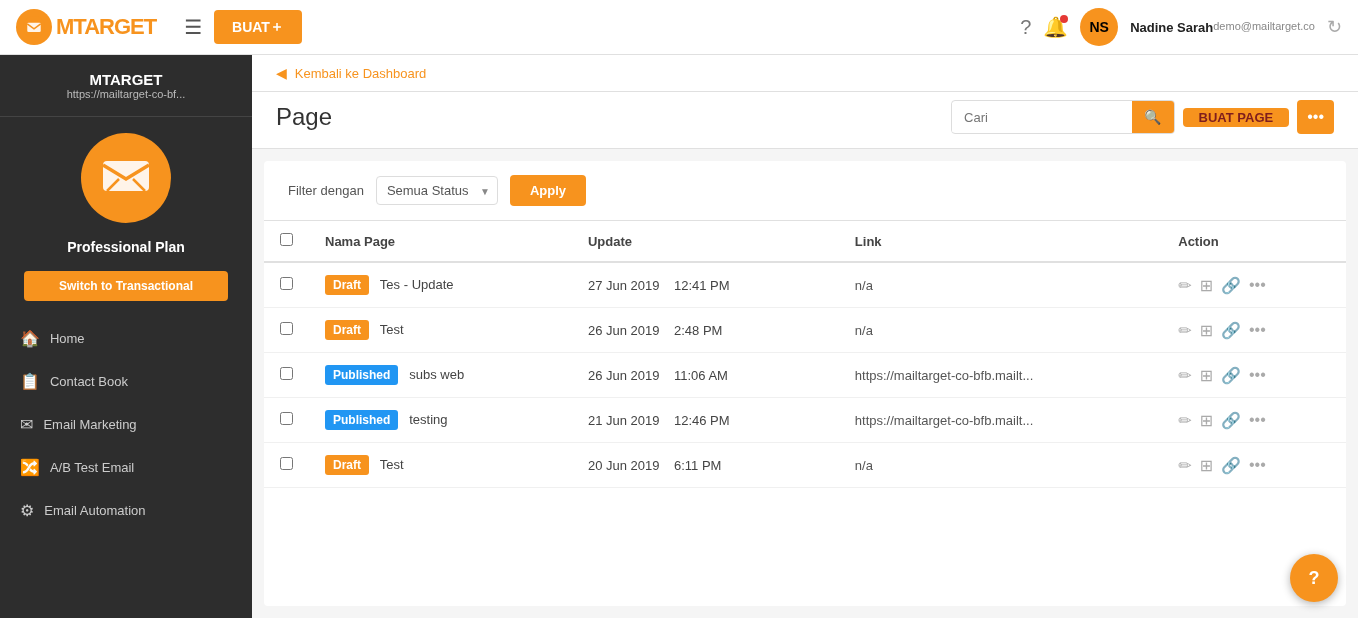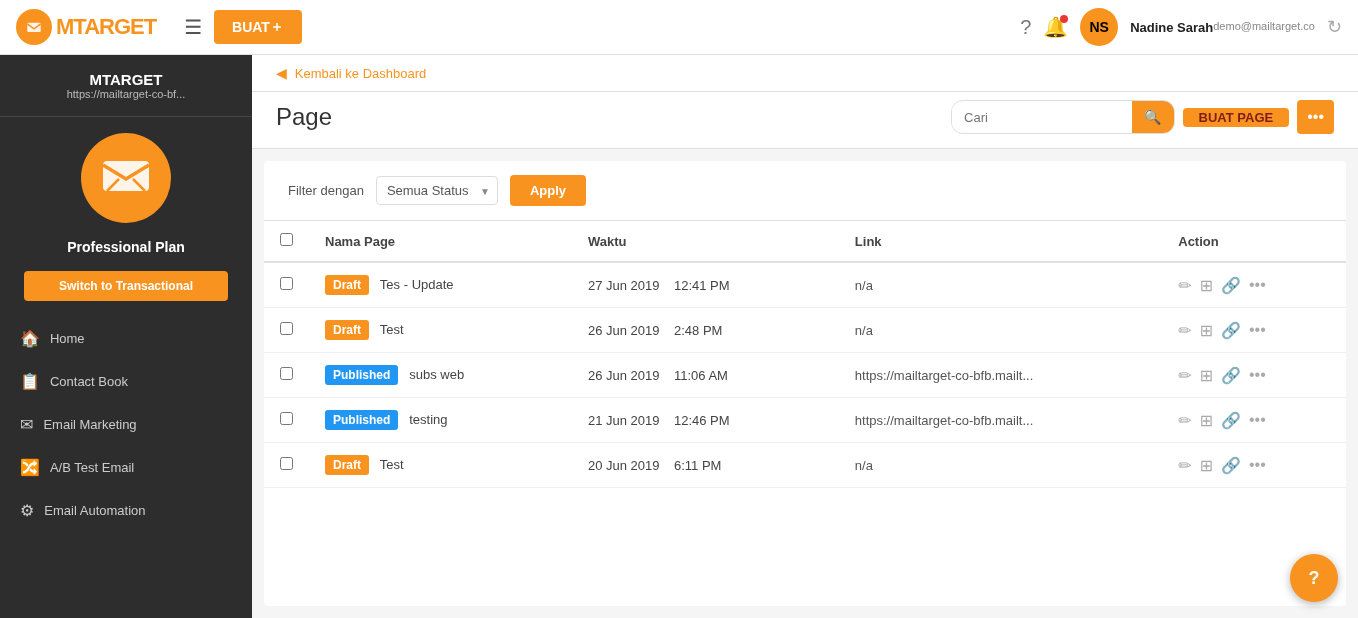--- a/index.html
+++ b/index.html
@@ -69,21 +69,21 @@
       border-bottom: 1px solid #e0e0e0; gap: 8px; flex-shrink: 0;
     }
     .breadcrumb-icon { color: #F7931E; font-size: 14px; }
     .breadcrumb-text { color: #F7931E; font-size: 13px; cursor: pointer; }
     .main-title-row {
       background: #fff; padding: 8px 24px 14px; display: flex; align-items: center;
       justify-content: space-between; border-bottom: 1px solid #e0e0e0; flex-shrink: 0;
     }
     .main-title { font-size: 24px; font-weight: normal; color: #333; }
     .title-actions { display: flex; align-items: center; gap: 8px; }
-    .search-wrap { display: flex; align-items: center; border: 1px solid #ddd; border-radius: 12px; overflow: hidden; }
+    .search-wrap { display: flex; align-items: center; border: 1px solid #ddd; border-radius: 4px; overflow: hidden; }
     .search-input { border: none; outline: none; padding: 7px 12px; font-size: 13px; width: 180px; color: #999; }
     .search-btn { background: #F7931E; border: none; padding: 8px 12px; cursor: pointer; color: #fff; font-size: 14px; }
     .buat-page-btn {
       background: #F7931E; color: #7f1d1d; border: none; border-radius: 4px;
       padding: 2px 16px; font-size: 13px; font-weight: bold; cursor: pointer;
     }
     .more-btn { background: #F7931E; color: #fff; border: none; border-radius: 4px; padding: 8px 10px; cursor: pointer; font-size: 16px; }
 
     
     .filter-bar {
@@ -239,21 +239,21 @@
       </div>
       <button class="apply-btn">Apply</button>
     </div>
 
     <div class="table-wrap">
       <table>
         <thead>
           <tr>
             <th class="checkbox-col"><input type="checkbox" style=""></th>
             <th>Nama Page</th>
-            <th>Waktu</th>
+            <th>Update</th>
             <th>Link</th>
             <th>Action</th>
           </tr>
         </thead>
         <tbody id="table-body">
         <tr>
     <td class="checkbox-col"><input type="checkbox" style=""></td>
     <td>
       <span class="badge badge-draft">Draft</span>
       &nbsp;&nbsp;<span>Tes - Update</span>

